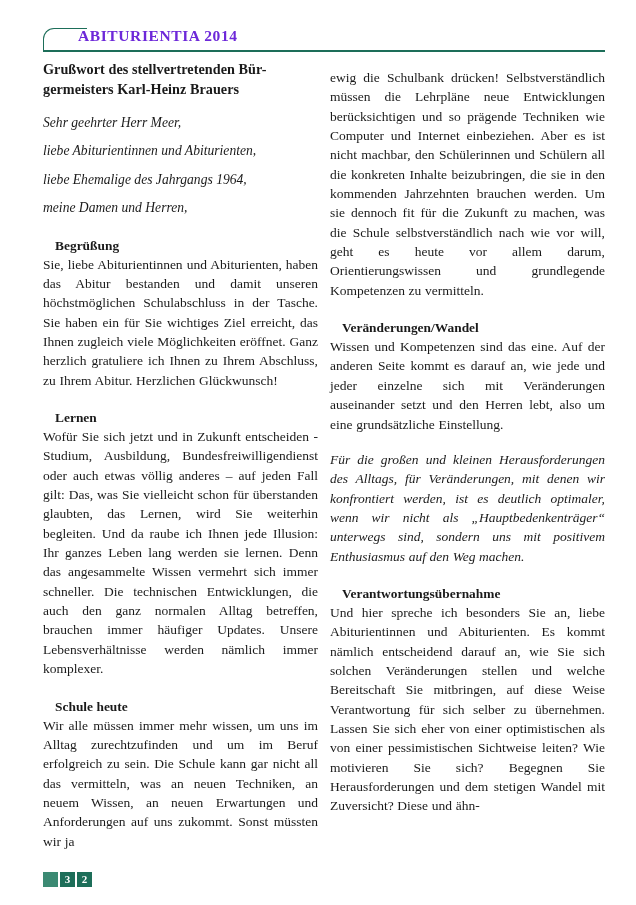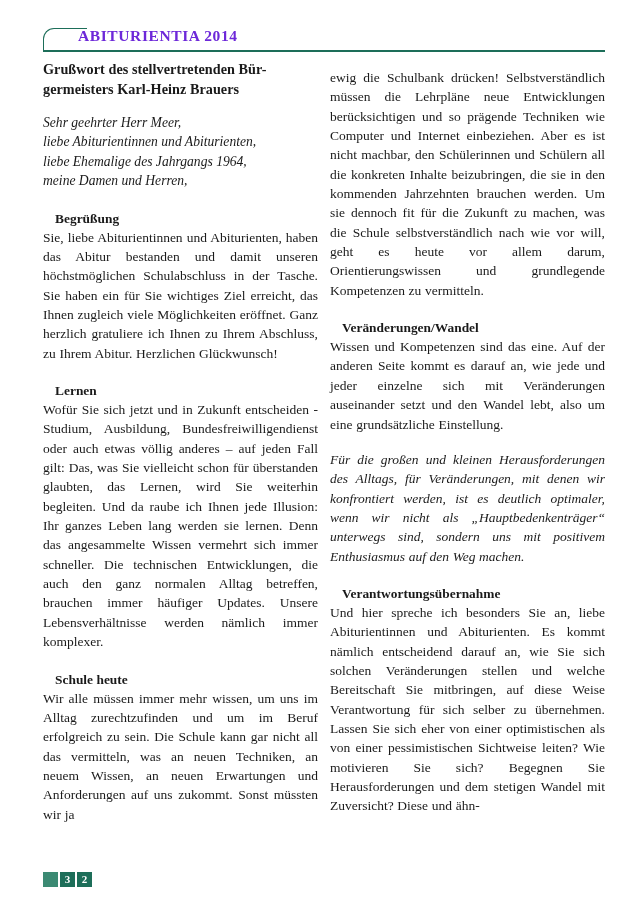--- a/index.html
+++ b/index.html
@@ -88,21 +88,21 @@
     letter-spacing: 0.05px;
     hyphens: manual;
   }
 
   .salutation {
     font-style: italic;
     font-size: 13.6px;
     line-height: 19.4px;
     margin: 14px 0 0 0;
   }
-  .salutation div { white-space: nowrap; }
+  .salutation div { white-space: nowrap; margin-top: 9px; }
 
   h2.section {
     font-weight: bold;
     font-size: 13.4px;
     line-height: 18px;
     margin: 19px 0 0 12px;
     letter-spacing: 0.02px;
   }
 
   p.body {
@@ -185,21 +185,21 @@
       <h2 class="section">Schule heute</h2>
       <p class="body after-heading">Wir alle müssen immer mehr wissen, um uns im Alltag zurechtzufinden und um im Beruf erfolgreich zu sein. Die Schule kann gar nicht all das vermitteln, was an neuen Techniken, an neuem Wissen, an neuen Erwartungen und Anforderungen auf uns zukommt. Sonst müssten wir ja</p>
 
     </div>
 
     <div class="column">
 
       <p class="body col-top">ewig die Schulbank drücken! Selbstverständlich müssen die Lehrpläne neue Entwicklungen berücksichtigen und so prägende Techniken wie Computer und Internet einbeziehen. Aber es ist nicht machbar, den Schülerinnen und Schülern all die konkreten Inhalte beizubringen, die sie in den kommenden Jahrzehnten brauchen werden. Um sie dennoch fit für die Zukunft zu machen, was die Schule selbstverständlich nach wie vor will, geht es heute vor allem darum, Orientierungswissen und grundlegende Kompetenzen zu vermitteln.</p>
 
       <h2 class="section">Veränderungen/Wandel</h2>
-      <p class="body after-heading">Wissen und Kompetenzen sind das eine. Auf der anderen Seite kommt es darauf an, wie jede und jeder einzelne sich mit Veränderungen auseinander setzt und den Wandel lebt, also um eine grundsätzliche Einstellung.</p>
+      <p class="body after-heading">Wissen und Kompetenzen sind das eine. Auf der anderen Seite kommt es darauf an, wie jede und jeder einzelne sich mit Veränderungen auseinander setzt und den Herren lebt, also um eine grundsätzliche Einstellung.</p>
       <p class="body">Für die großen und kleinen Herausforderungen des Alltags, für Veränderungen, mit denen wir konfrontiert werden, ist es deutlich optimaler, wenn wir nicht als „Hauptbedenkenträger“ unterwegs sind, sondern uns mit positivem Enthusiasmus auf den Weg machen.</p>
 
       <h2 class="section">Verantwortungsübernahme</h2>
       <p class="body after-heading">Und hier spreche ich besonders Sie an, liebe Abiturientinnen und Abiturienten. Es kommt nämlich entscheidend darauf an, wie Sie sich solchen Veränderungen stellen und welche Bereitschaft Sie mitbringen, auf diese Weise Verantwortung für sich selber zu übernehmen. Lassen Sie sich eher von einer optimistischen als von einer pessimistischen Sichtweise leiten? Wie motivieren Sie sich? Begegnen Sie Herausforderungen und dem stetigen Wandel mit Zuversicht? Diese und ähn-</p>
 
     </div>
 
   </div>
 
   <div class="footer">

